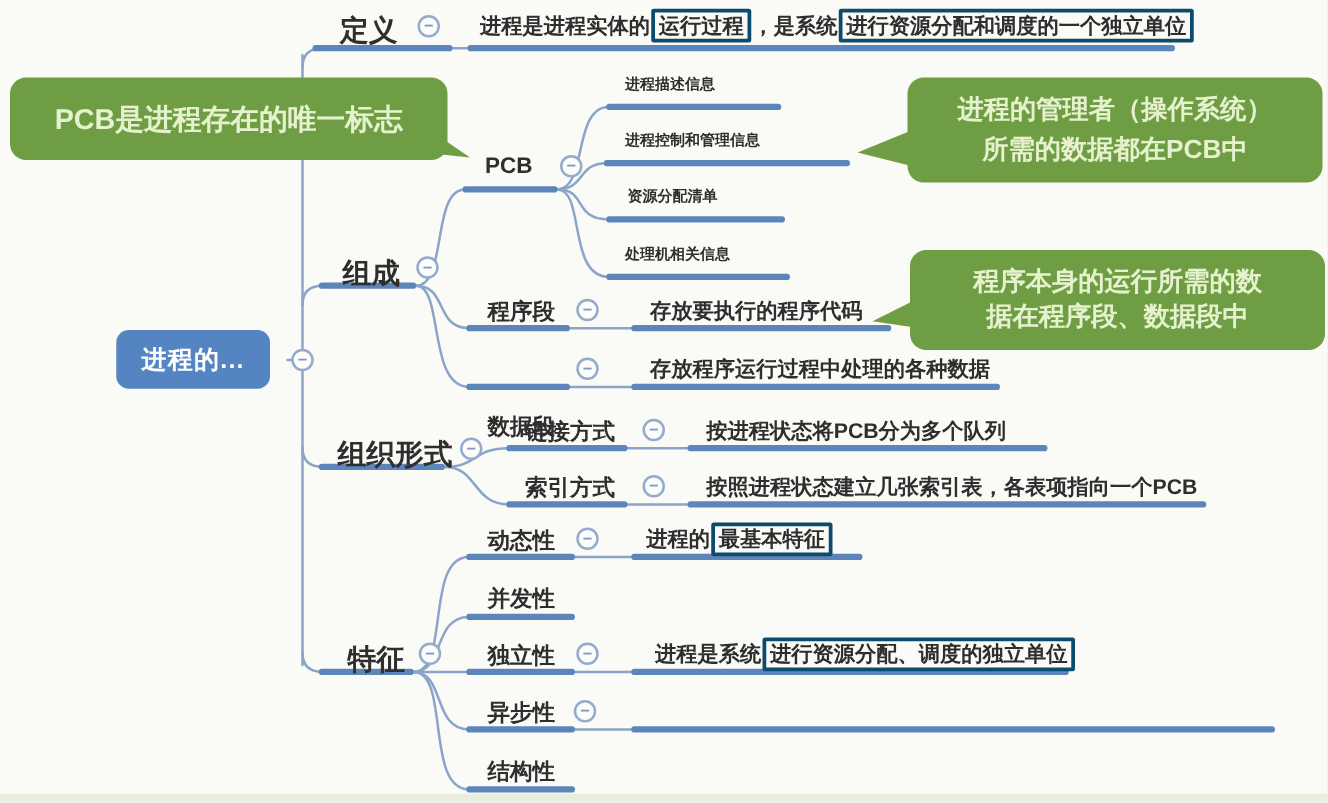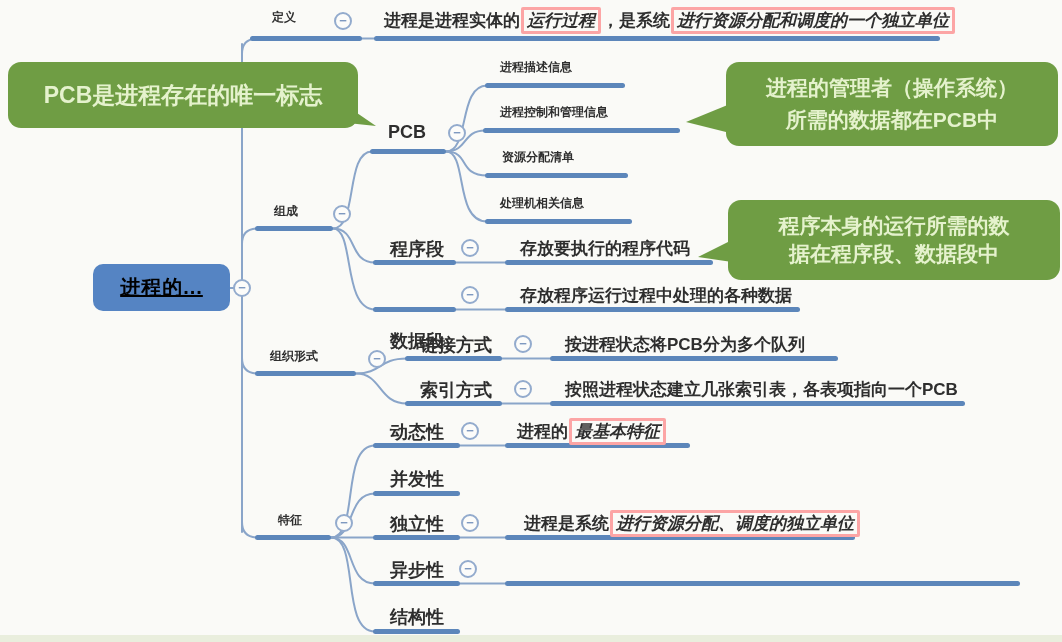--- a/index.html
+++ b/index.html
@@ -5,36 +5,36 @@
   html,body{margin:0;padding:0;background:#e9e9e9;}
   #stage{
     position:relative;width:1062px;height:642px;overflow:hidden;
     background:#fafaf7;
     font-family:"Liberation Sans","DejaVu Sans",sans-serif;
     color:#2e2e2e;
   }
   #wires{position:absolute;left:0;top:0;width:1062px;height:642px;z-index:1;}
   .bar{position:absolute;height:5px;border-radius:2.5px;background:#5c86ba;z-index:2;}
   .node{position:absolute;white-space:nowrap;z-index:3;font-weight:600;}
-  .lvl1{font-size:12px;}
+  .lvl1{font-size:23px;}
   .lvl2{font-size:18px;}
   .content{font-size:17px;}
   .pcb-item{font-size:12px;}
-  .redbox{border:3px solid #fca5a5;border-radius:2px;padding:1px 3px;margin:0 1px;font-style:italic;}
+  .redbox{border:3px solid #0c4a6e;border-radius:2px;padding:1px 3px;margin:0 1px;}
   .minus{
     position:absolute;width:18px;height:18px;box-sizing:border-box;z-index:4;
     border:2px solid #93abcd;border-radius:50%;background:#fcfcfa;
     color:#7e99c0;font-size:13px;line-height:13px;text-align:center;
     font-weight:700;cursor:pointer;
   }
   .root-node{
-    position:absolute;left:93px;top:264px;width:137px;height:47px;z-index:3;
-    background:#5584c3;border-radius:10px;color:#000000;
+    position:absolute;left:93px;top:264px;width:123px;height:47px;z-index:3;
+    background:#5584c3;border-radius:10px;color:#ffffff;
     display:flex;align-items:center;justify-content:center;
-    font-size:20px;font-weight:700;letter-spacing:1px;text-decoration:underline;
+    font-size:20px;font-weight:700;letter-spacing:1px;
   }
   .callout{
     position:absolute;z-index:5;background:#6f9d44;border-radius:13px;
     color:#e5f2cd;text-align:center;font-weight:600;
     display:flex;flex-direction:column;align-items:center;justify-content:center;
   }
   .callout-1{left:8px;top:62px;width:350px;height:66px;font-size:23px;}
   .callout-2{left:726px;top:62px;width:332px;height:84px;font-size:21px;line-height:32px;}
   .callout-3{left:728px;top:200px;width:332px;height:80px;font-size:21px;line-height:28px;}
   .bottom-strip{position:absolute;left:0;top:635px;width:1062px;height:7px;background:#e9eedd;z-index:6;}

